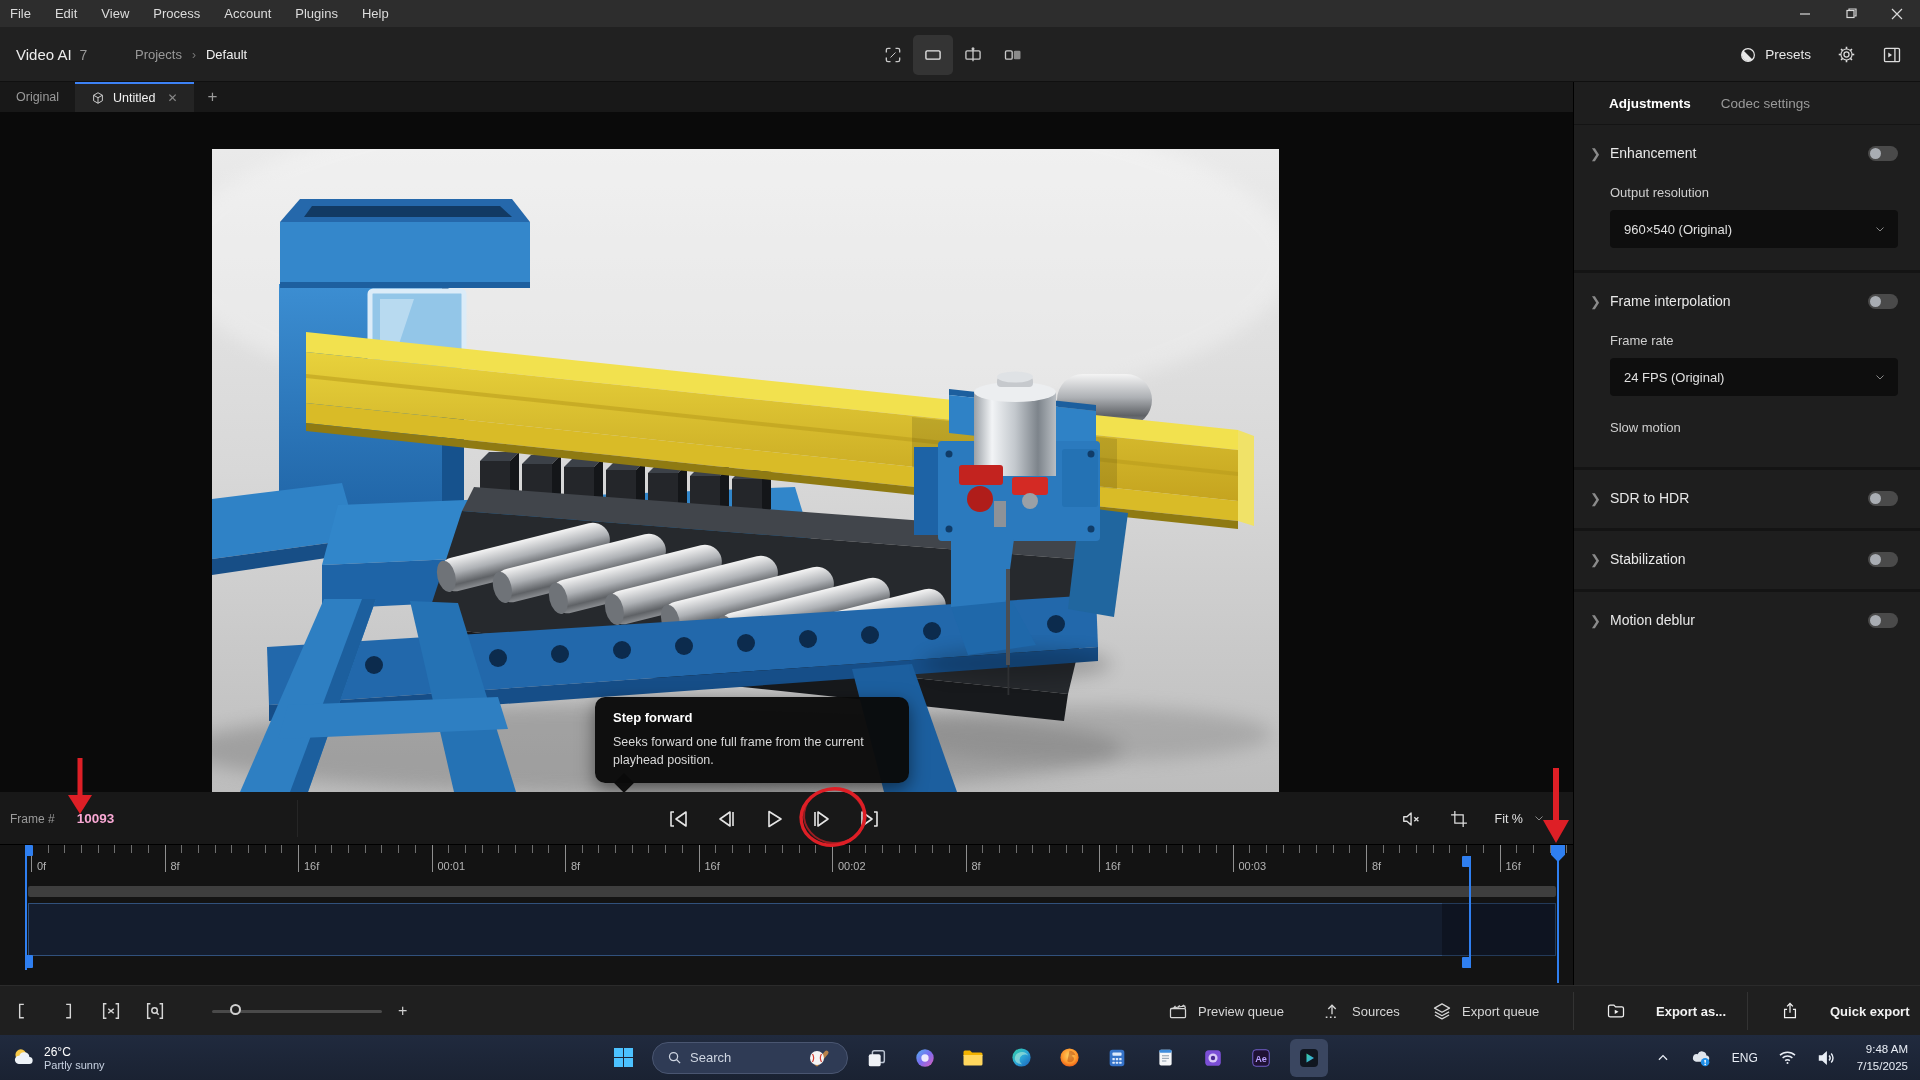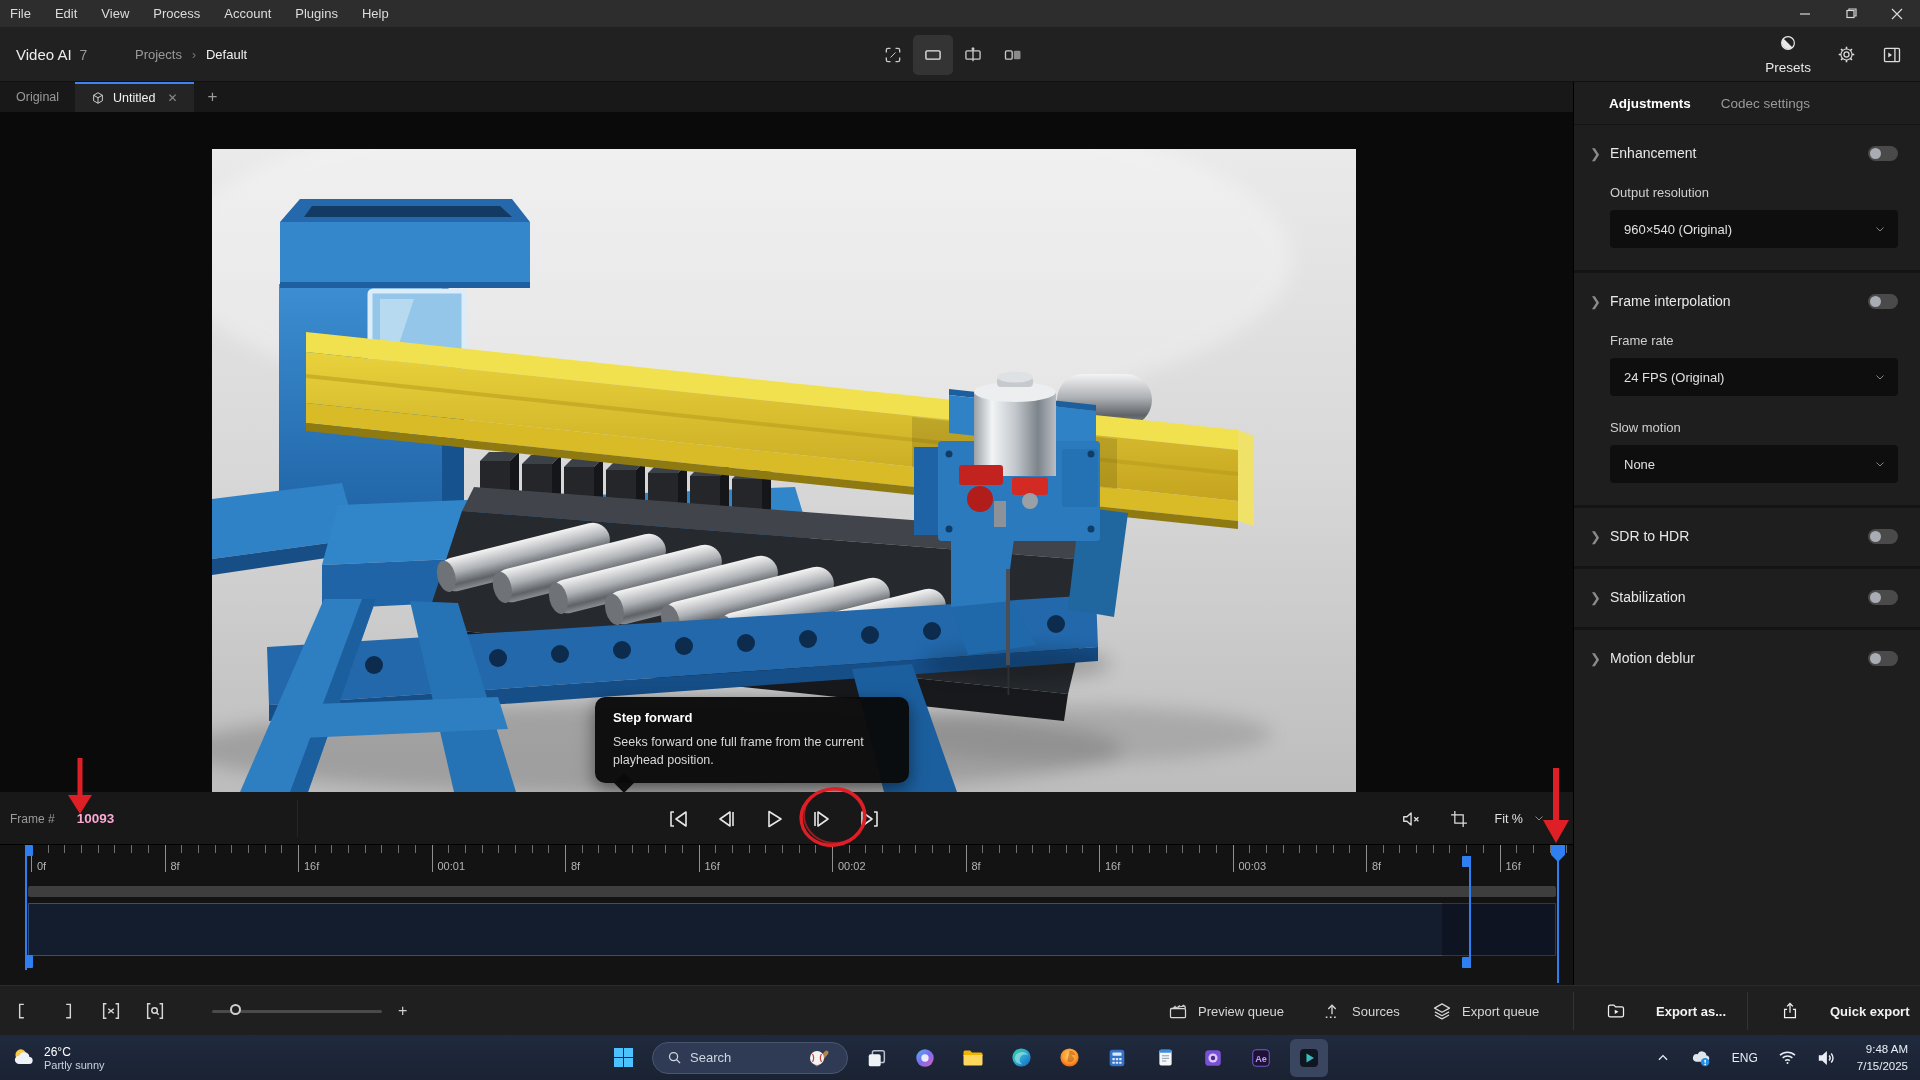--- a/index.html
+++ b/index.html
@@ -24,42 +24,42 @@
   .app-title { font-size:15px; color:#ececec; }
   .app-version { font-size:14px; color:#9a9a9a; margin-left:2px; }
   .breadcrumb { position:absolute; left:135px; top:0; height:55px; display:flex; align-items:center; gap:10px; font-size:13px; }
   .crumb-root { color:#9a9a9a; }
   .crumb-sep { color:#777; font-size:12px; }
   .crumb-current { color:#f0f0f0; }
   .viewmodes { position:absolute; left:873px; top:0; height:55px; display:flex; align-items:center; }
   .viewmode { width:40px; height:40px; display:flex; align-items:center; justify-content:center; border-radius:5px; }
   .viewmode.active { background:#343434; }
   .appbar-right { position:absolute; right:18px; top:0; height:55px; display:flex; align-items:center; gap:26px; }
-  .presets-btn { display:flex; align-items:center; gap:8px; font-size:13.5px; color:#e8e8e8;flex-direction:column; }
+  .presets-btn { display:flex; align-items:center; gap:8px; font-size:13.5px; color:#e8e8e8; }
 
   
   .tabbar { position:absolute; left:0; top:82px; width:1573px; height:30px; background:#181818;
             display:flex; align-items:stretch; color:#a8a8a8; font-size:12.5px; z-index:4; }
   .tab { display:flex; align-items:center; padding:0 16px; gap:8px; }
   .tab.inactive { color:#9a9a9a; }
   .tab.active { background:#242424; color:#f2f2f2; border-top:2px solid #3d82f6; padding-top:0; }
   .tab .close { color:#8a8a8a; font-size:12px; margin-left:4px; }
   .tab-add { display:flex; align-items:center; padding:0 14px; color:#9a9a9a; font-size:17px; }
 
   
   .fxbar { position:absolute; left:0; top:112px; width:1573px; height:36px; background:#202020;
            border-bottom:1px solid #0d0d0d; display:flex; align-items:center; z-index:4; }
   .fx-tag { width:34px; height:36px; background:#151515; color:#cfcfcf; font-style:italic; font-size:12px;
             display:flex; align-items:center; justify-content:center;
             clip-path:polygon(0 0, 72% 0, 100% 50%, 72% 100%, 0 100%); }
   .fx-status { margin-left:16px; font-size:12.5px; color:#cfcfcf; }
   .fx-more { margin-left:auto; margin-right:22px; color:#9a9a9a; font-size:15px; letter-spacing:2px; }
 
   
-  .viewer { position:absolute; left:0; top:148px; width:1573px; height:644px; background:#0a0a0a; overflow:hidden;padding-left:32px; }
+  .viewer { position:absolute; left:0; top:148px; width:1279px; height:644px; background:#0a0a0a; overflow:hidden;padding-left:32px; }
   .video-frame { position:absolute; left:212px; top:1px; width:1144px; height:643px; }
 
   
   .tooltip { position:absolute; left:807px; top:697px; width:314px; background:rgba(10,10,10,.97);
              border-radius:10px; padding:13px 18px 14px 18px; z-index:9; box-shadow:0 6px 18px rgba(0,0,0,.5); }
   .tooltip:after { content:""; position:absolute; left:22px; bottom:-7px; width:14px; height:14px;
                    background:rgba(10,10,10,.97); transform:rotate(45deg); }
   .tooltip-title { color:#ffffff; font-size:13px; font-weight:bold; margin-bottom:8px; }
   .tooltip-body  { color:#d8d8d8; font-size:12.5px; line-height:1.45; }
 
@@ -925,26 +925,20 @@
           </div>
       </div>
       <div class="field-label">Frame rate</div>
       <div class="dropdown">
         <span>24 FPS (Original)</span>
         <svg width="12" height="12" viewBox="0 0 24 24" fill="none" stroke="#888" stroke-width="2">
             <path d="M5 9 L12 16 L19 9"></path>
           </svg>
       </div>
       <div class="field-label">Slow motion</div>
-      <div class="dropdown">
-        <span>None</span>
-        <svg width="12" height="12" viewBox="0 0 24 24" fill="none" stroke="#888" stroke-width="2">
-            <path d="M5 9 L12 16 L19 9"></path>
-          </svg>
-      </div>
     </div>
 
     <div class="section">
       <div class="sec-head">
         <span class="sec-chevron">❯</span>
         <span class="sec-title">SDR to HDR</span>
         <div class="toggle">
             <div class="knob"></div>
           </div>
       </div>

